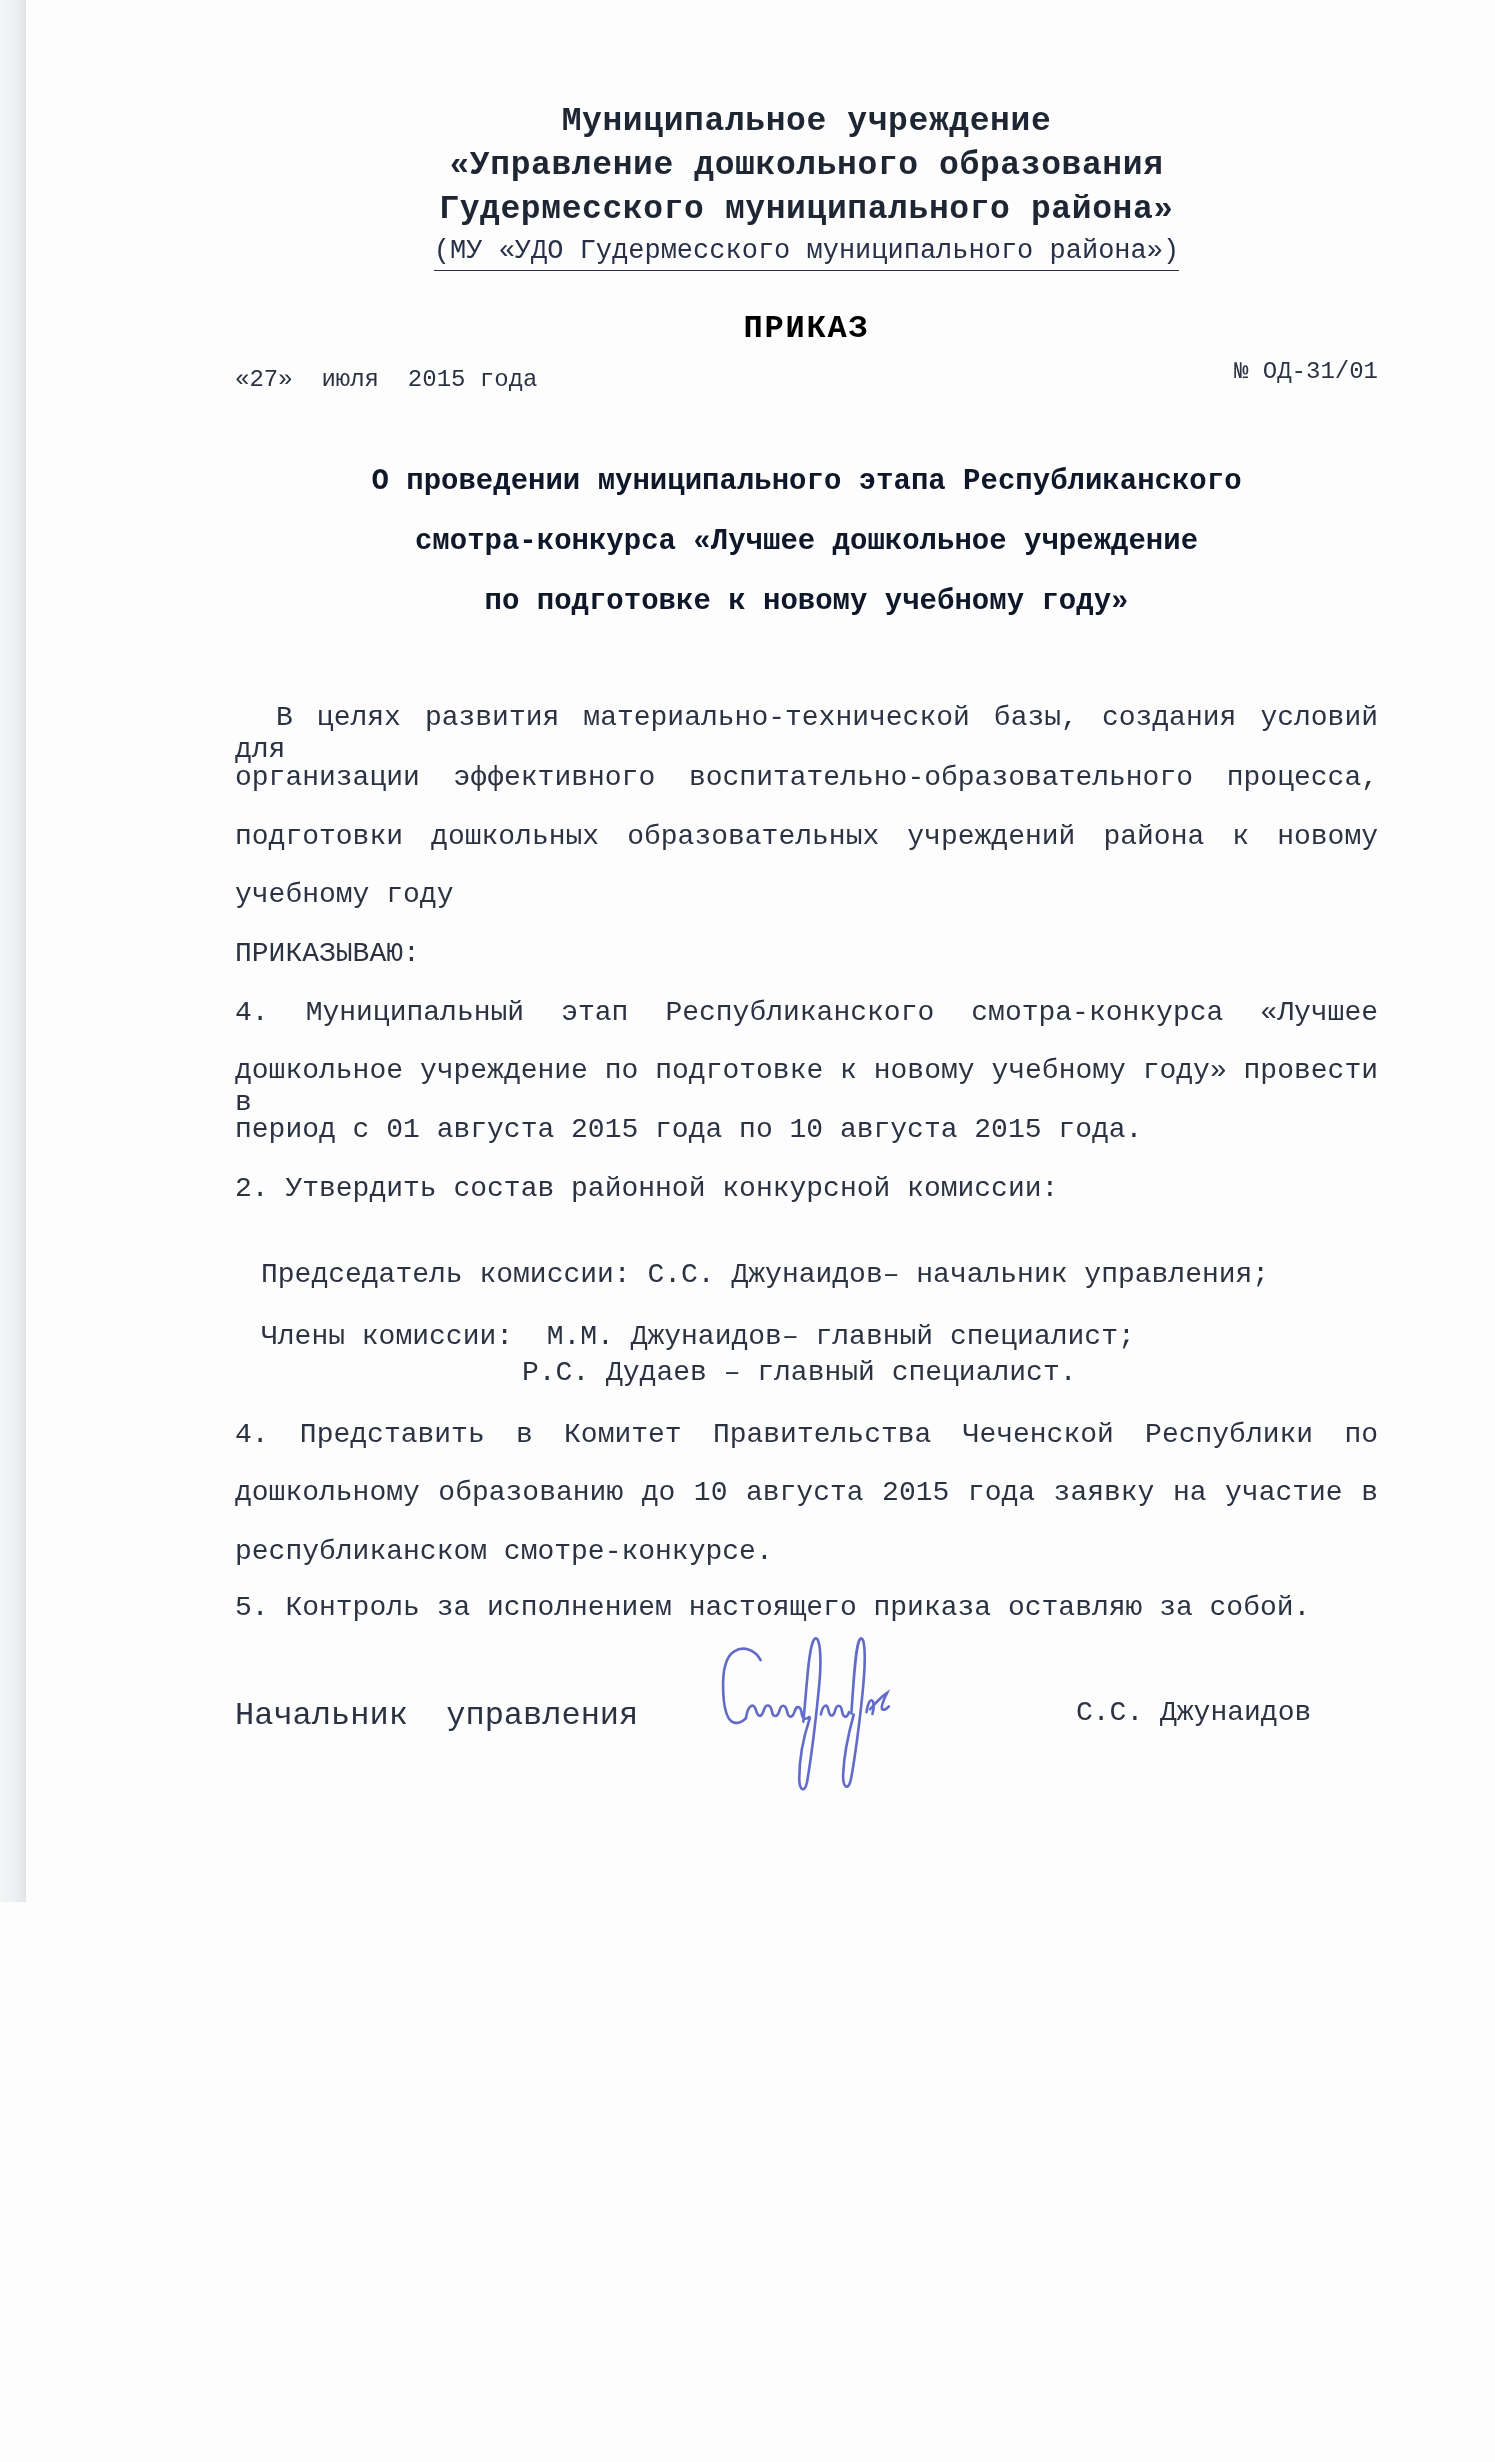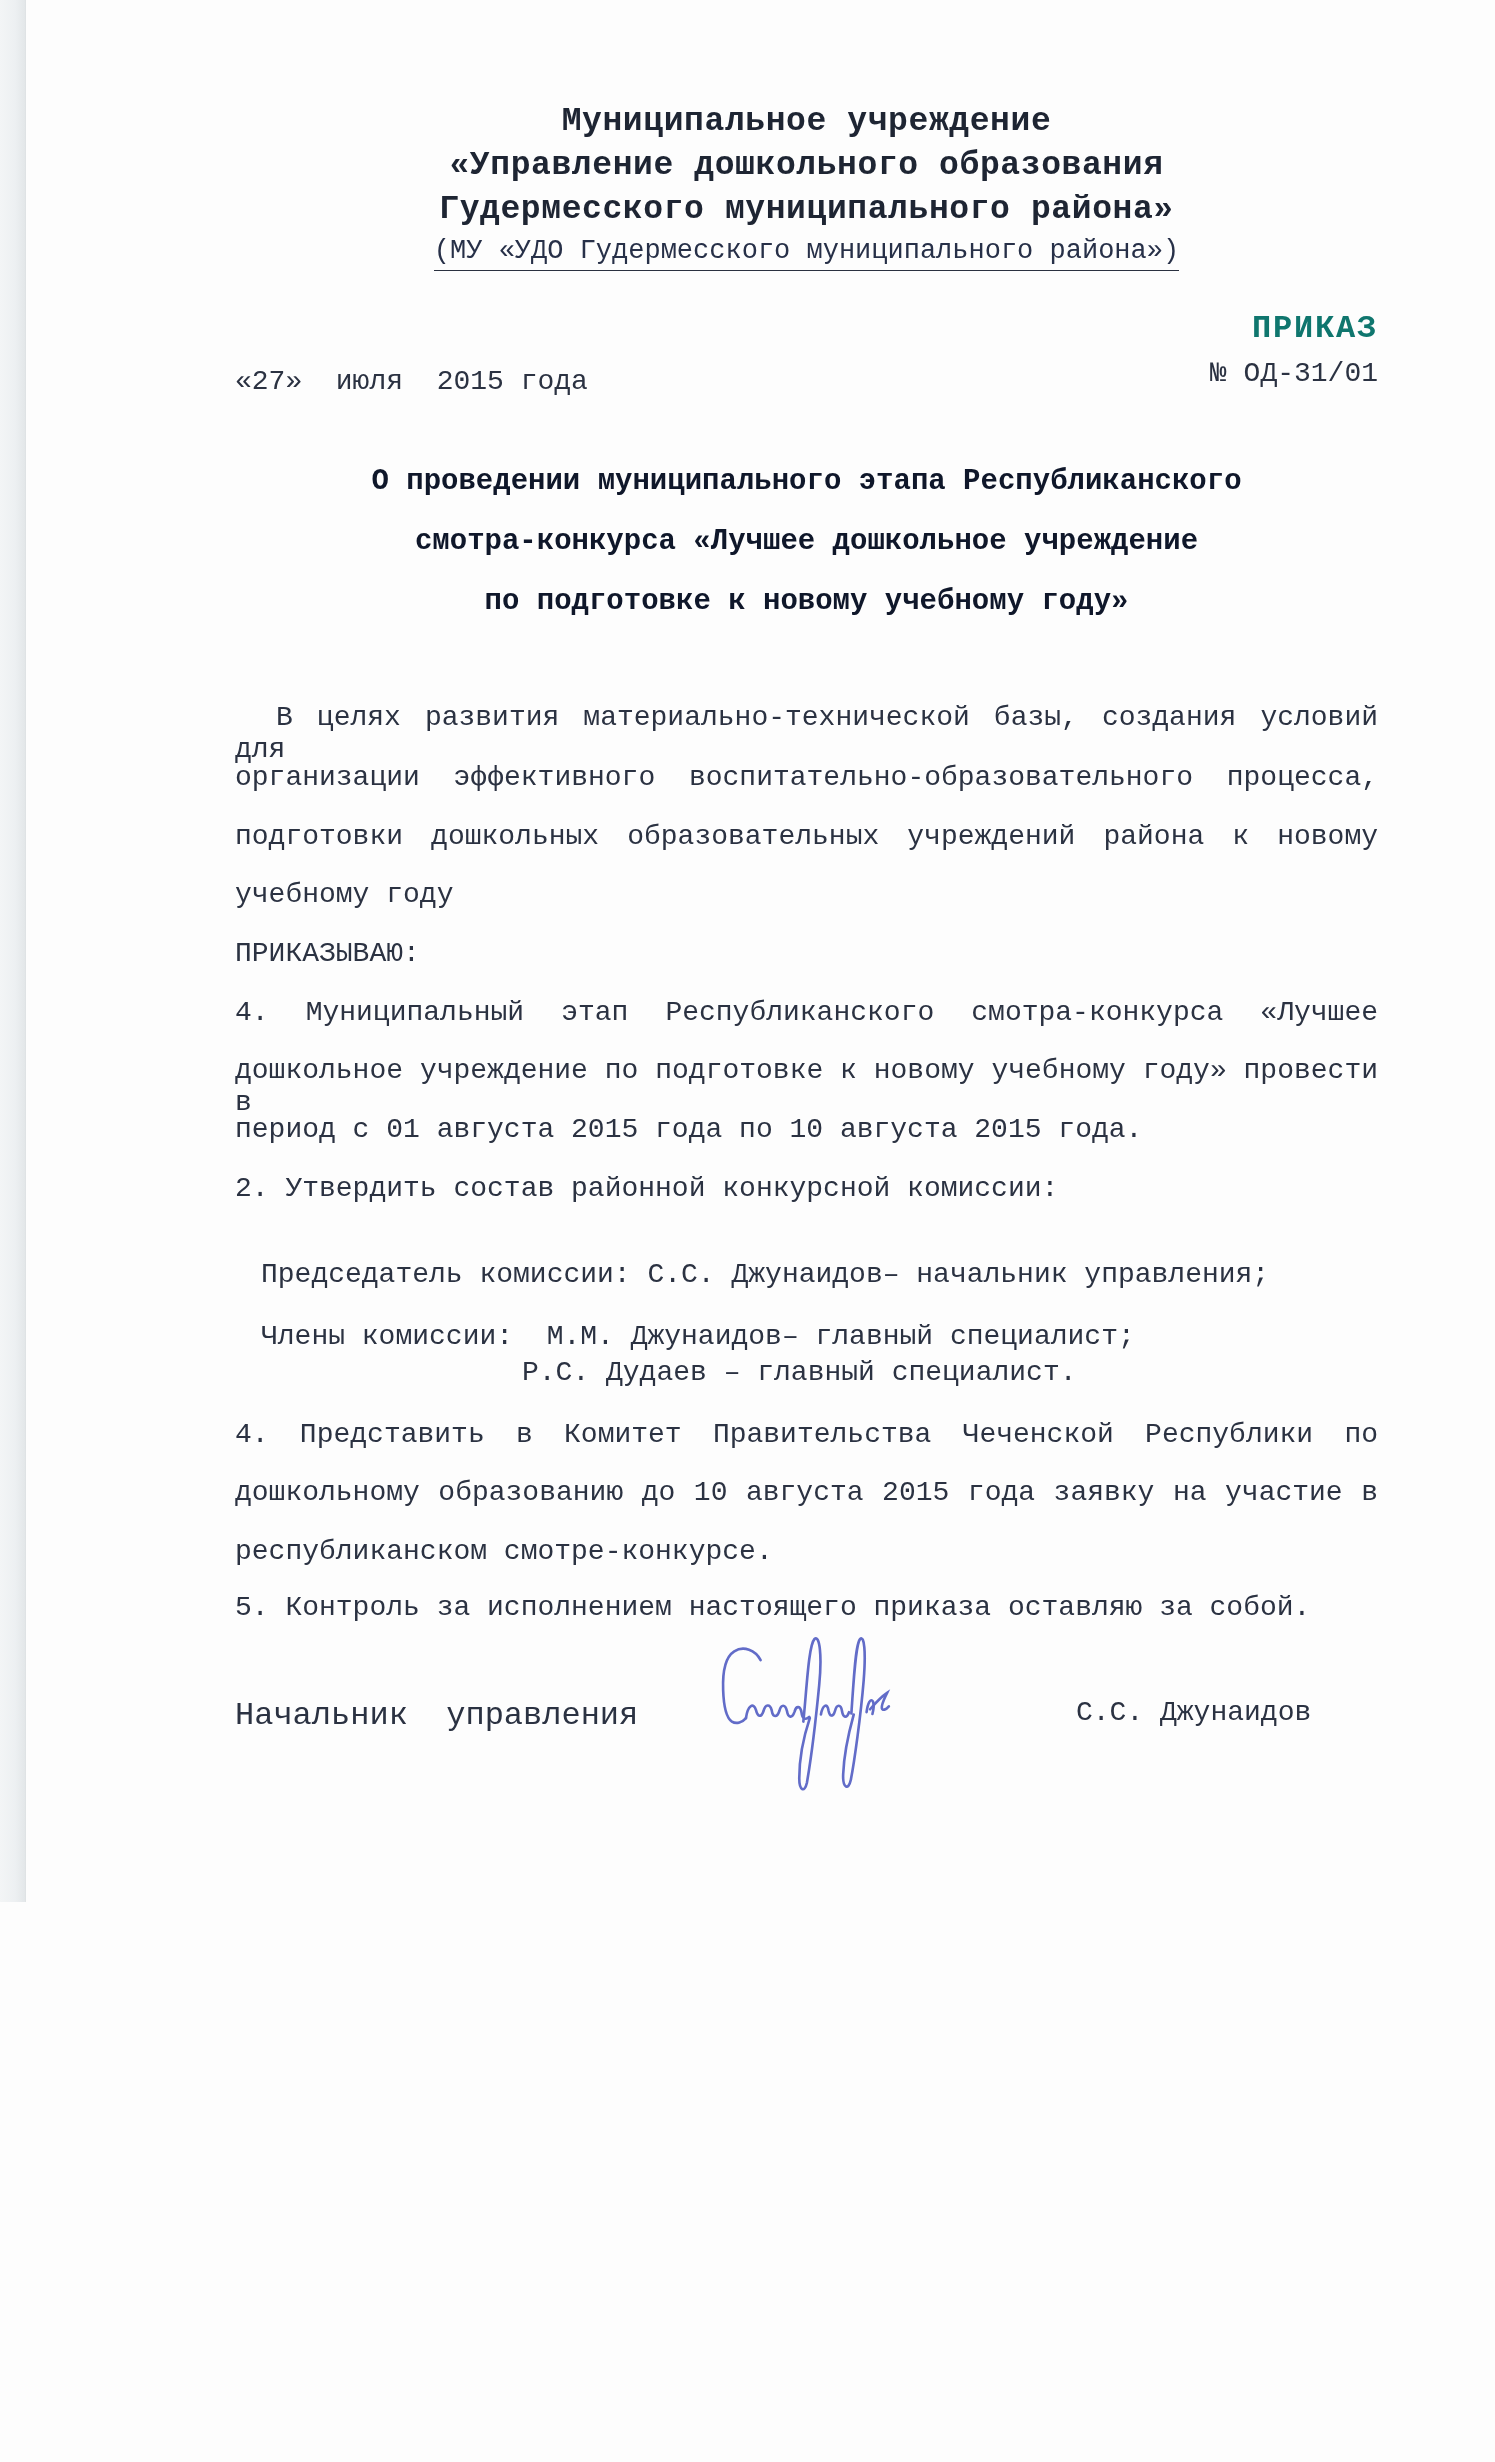--- a/index.html
+++ b/index.html
@@ -45,29 +45,28 @@
     font-size: 27px;
     color: #273048;
   }
   .h-sub .u {
     border-bottom: 1.8px solid #2a3140;
     padding-bottom: 3.5px;
   }
   .doc-type {
     font-weight: bold;
     font-size: 32px;
-    color: #0f766e;
+    color: #000000;
     letter-spacing: 1.8px;
-    text-align: right;
   }
   .date-row {
     display: flex;
     justify-content: space-between;
     align-items: flex-start;
-    font-size: 28px;
+    font-size: 24px;
   }
   .date-row .date { margin-top: 8.2px; }
   .title-line {
     font-weight: bold;
     font-size: 29px;
     color: #0f172a;
   }
   .indent { text-indent: 41px; }
   .ind-45 { padding-left: 26px; margin-top: 25px; }
   .ind-490 { padding-left: 287px; }

